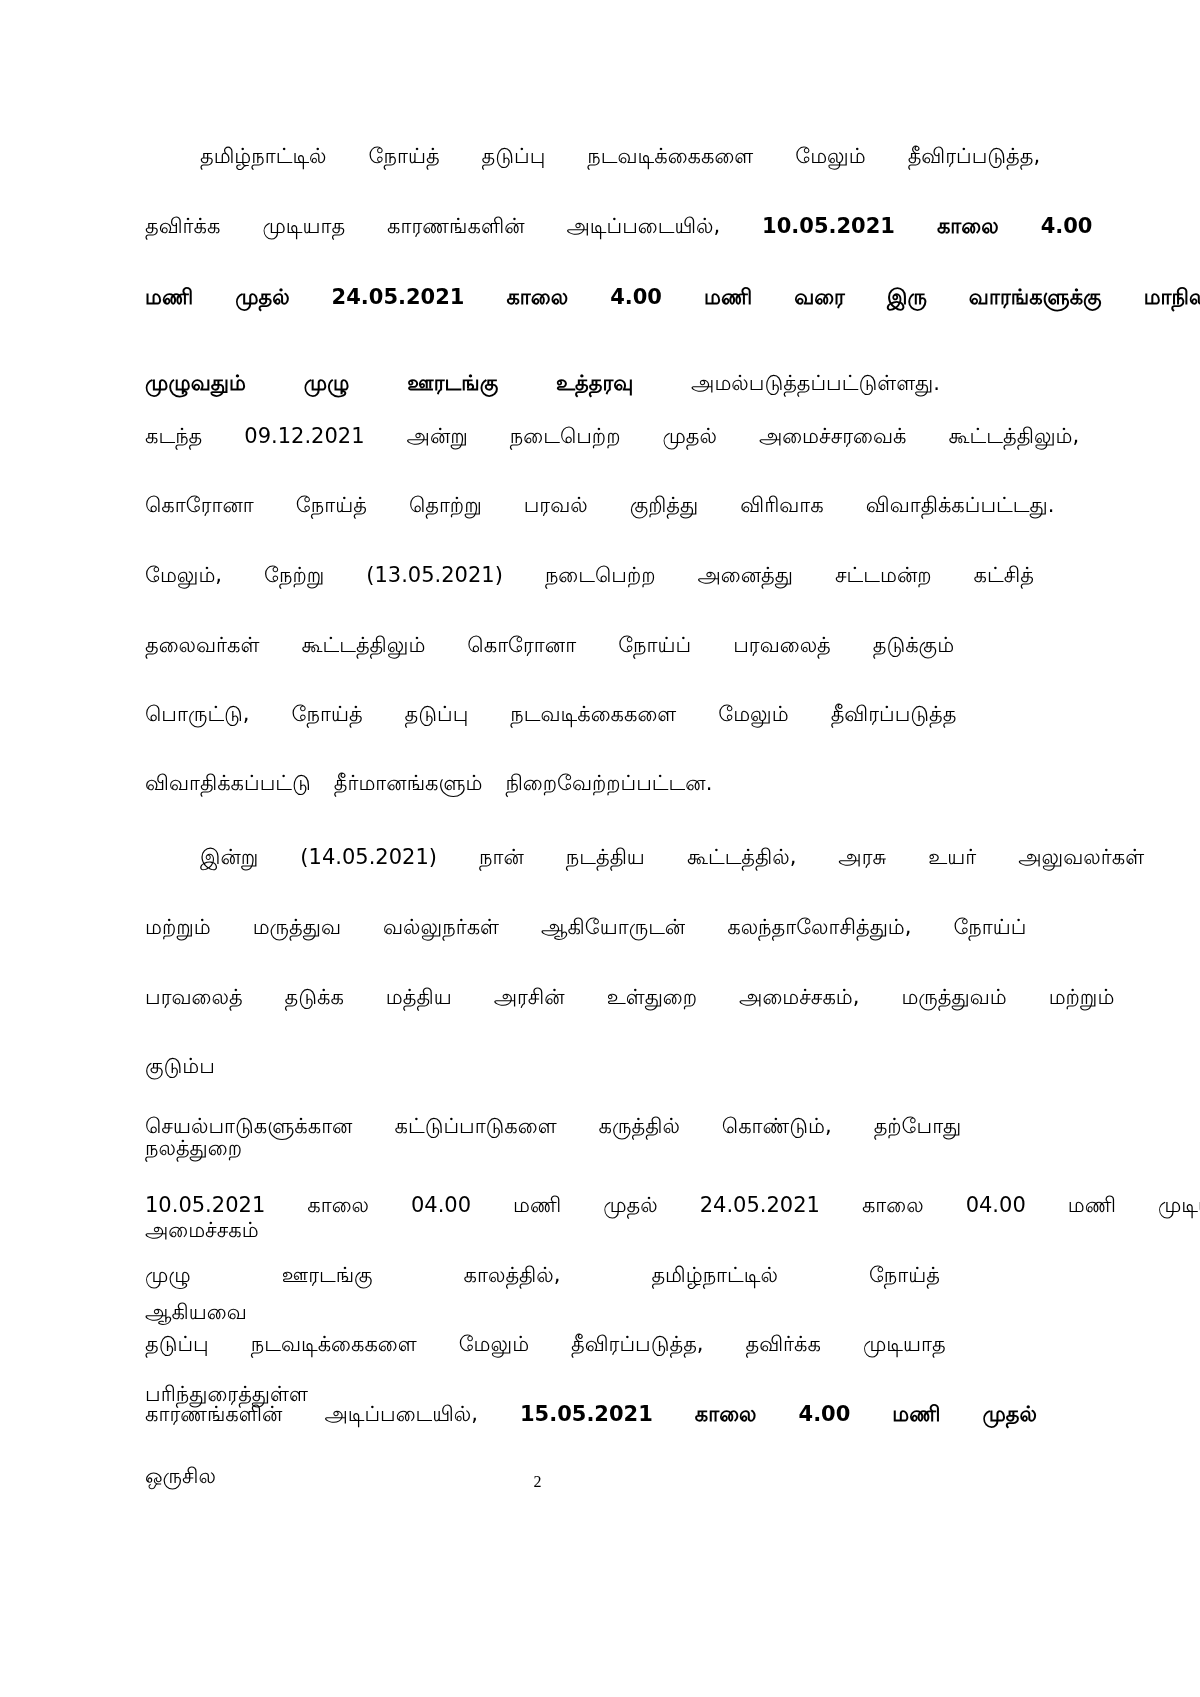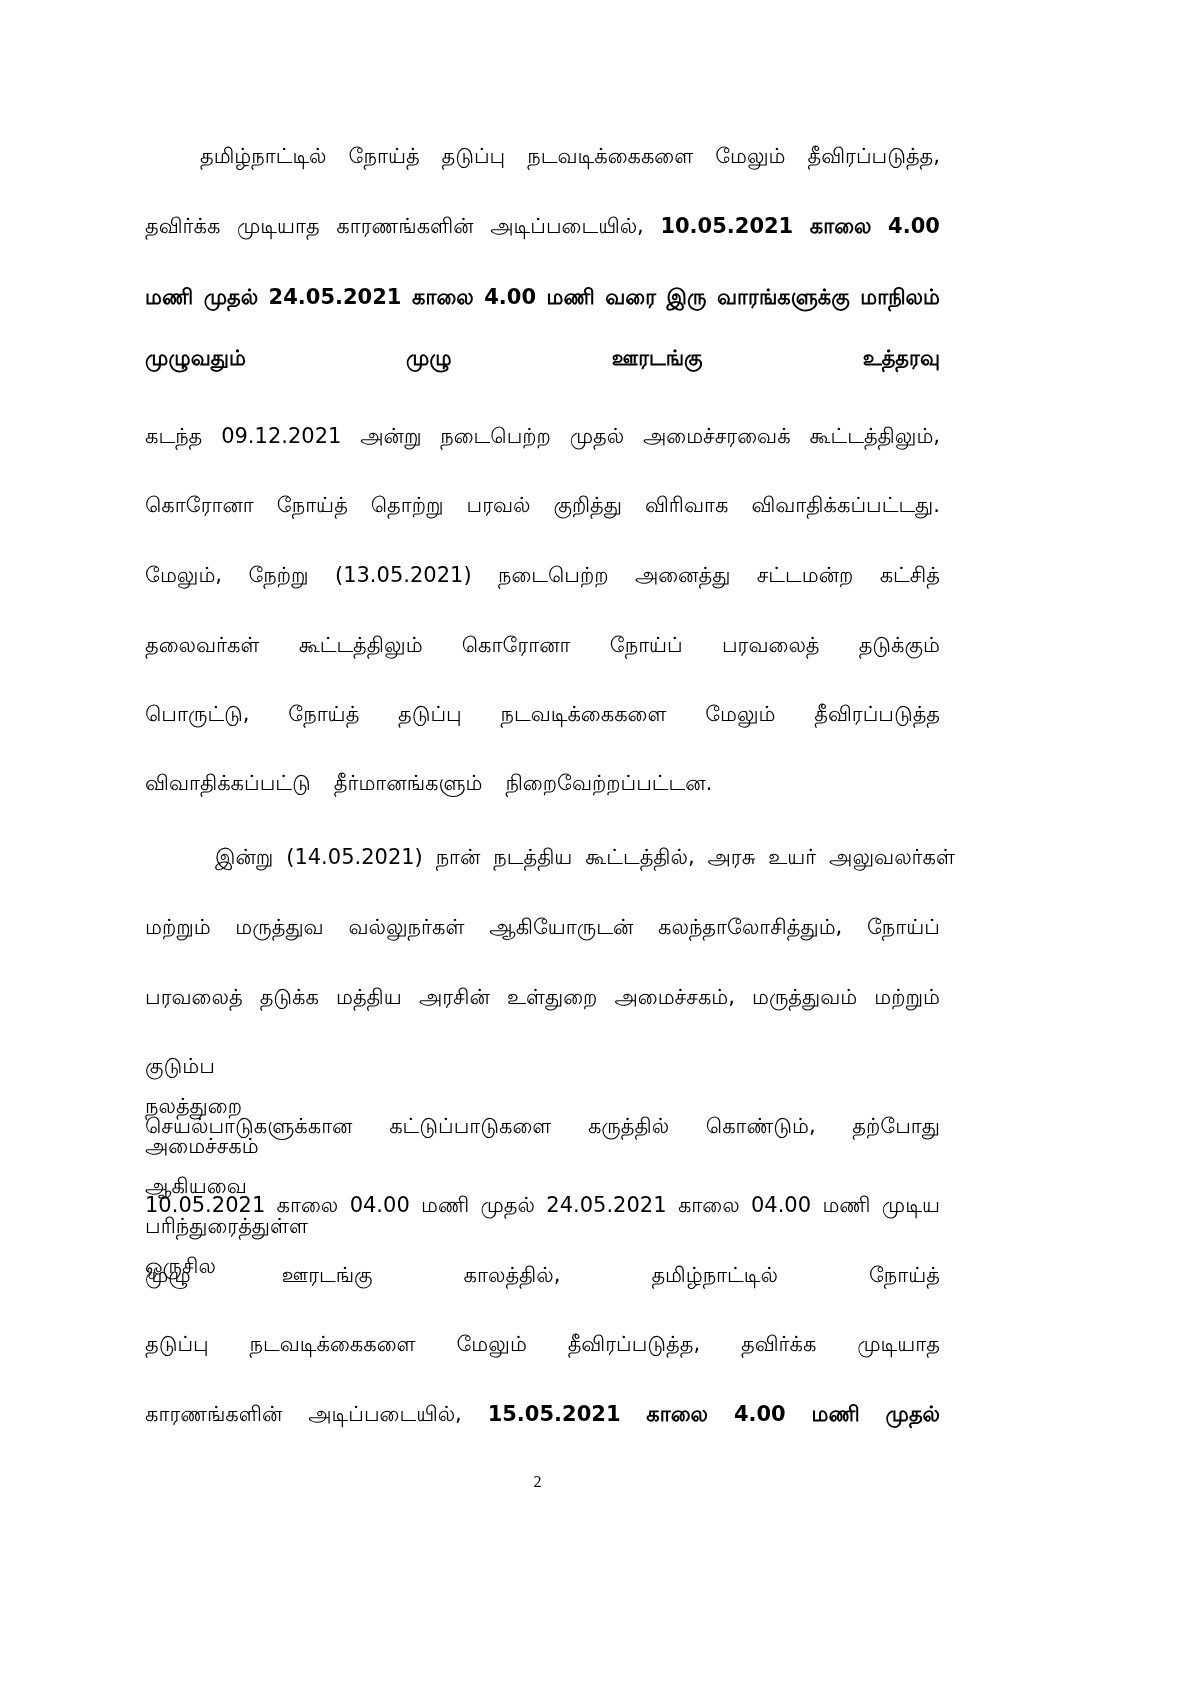--- a/index.html
+++ b/index.html
@@ -27,20 +27,21 @@
       position: absolute;
       left: 145px;
       width: 795px;
       height: 40px;
       font-size: 21px;
       line-height: 40px;
       white-space: nowrap;
       display: flex;
       justify-content: space-between;
       align-items: baseline;
+      gap: 42px;
     }
     .line.indent {
       left: 200px;
       width: 740px;
     }
     .line.last {
       justify-content: flex-start;
       gap: 23px;
     }
     .w {
@@ -87,25 +88,26 @@
         <span class="w b">முதல்</span>
         <span class="w b">24.05.2021</span>
         <span class="w b">காலை</span>
         <span class="w b">4.00</span>
         <span class="w b">மணி</span>
         <span class="w b">வரை</span>
         <span class="w b">இரு</span>
         <span class="w b">வாரங்களுக்கு</span>
         <span class="w b">மாநிலம்</span>
       </div>
-      <div class="line" style="top: 338px;">
+      <div class="line" style="top: 363px;">
         <span class="w b">முழுவதும்</span>
         <span class="w b">முழு</span>
         <span class="w b">ஊரடங்கு</span>
         <span class="w b">உத்தரவு</span>
+        <span class="w">அமல்படுத்தப்பட்டுள்ளது.</span>
       </div>
       <div class="line" style="top: 416px;">
         <span class="w">கடந்த</span>
         <span class="w">09.12.2021</span>
         <span class="w">அன்று</span>
         <span class="w">நடைபெற்ற</span>
         <span class="w">முதல்</span>
         <span class="w">அமைச்சரவைக்</span>
         <span class="w">கூட்டத்திலும்,</span>
       </div>
@@ -141,21 +143,21 @@
         <span class="w">தடுப்பு</span>
         <span class="w">நடவடிக்கைகளை</span>
         <span class="w">மேலும்</span>
         <span class="w">தீவிரப்படுத்த</span>
       </div>
       <div class="line last" style="top: 763px;">
         <span class="w">விவாதிக்கப்பட்டு</span>
         <span class="w">தீர்மானங்களும்</span>
         <span class="w">நிறைவேற்றப்பட்டன.</span>
       </div>
-      <div class="line indent" style="top: 837px; margin-left: 15px;">
+      <div class="line indent" style="top: 837px;">
         <span class="w">இன்று</span>
         <span class="w">(14.05.2021)</span>
         <span class="w">நான்</span>
         <span class="w">நடத்திய</span>
         <span class="w">கூட்டத்தில்,</span>
         <span class="w">அரசு</span>
         <span class="w">உயர்</span>
         <span class="w">அலுவலர்கள்</span>
       </div>
       <div class="line" style="top: 907px;">

